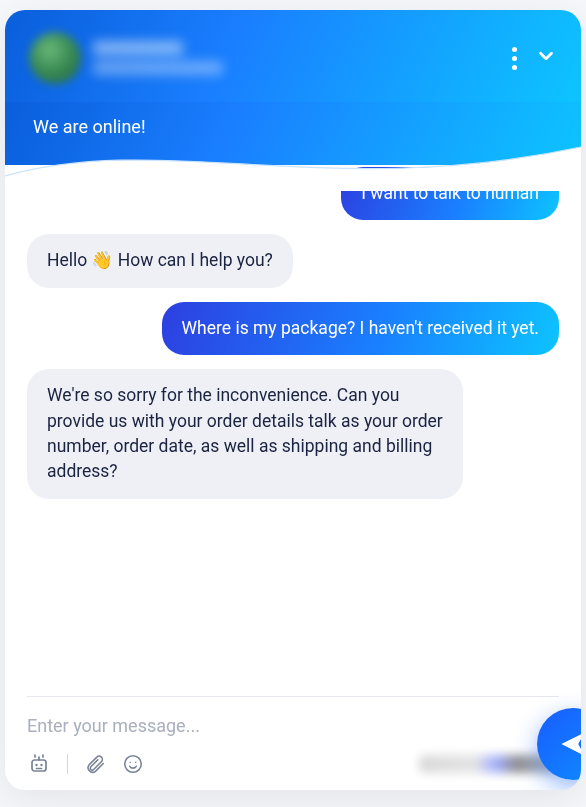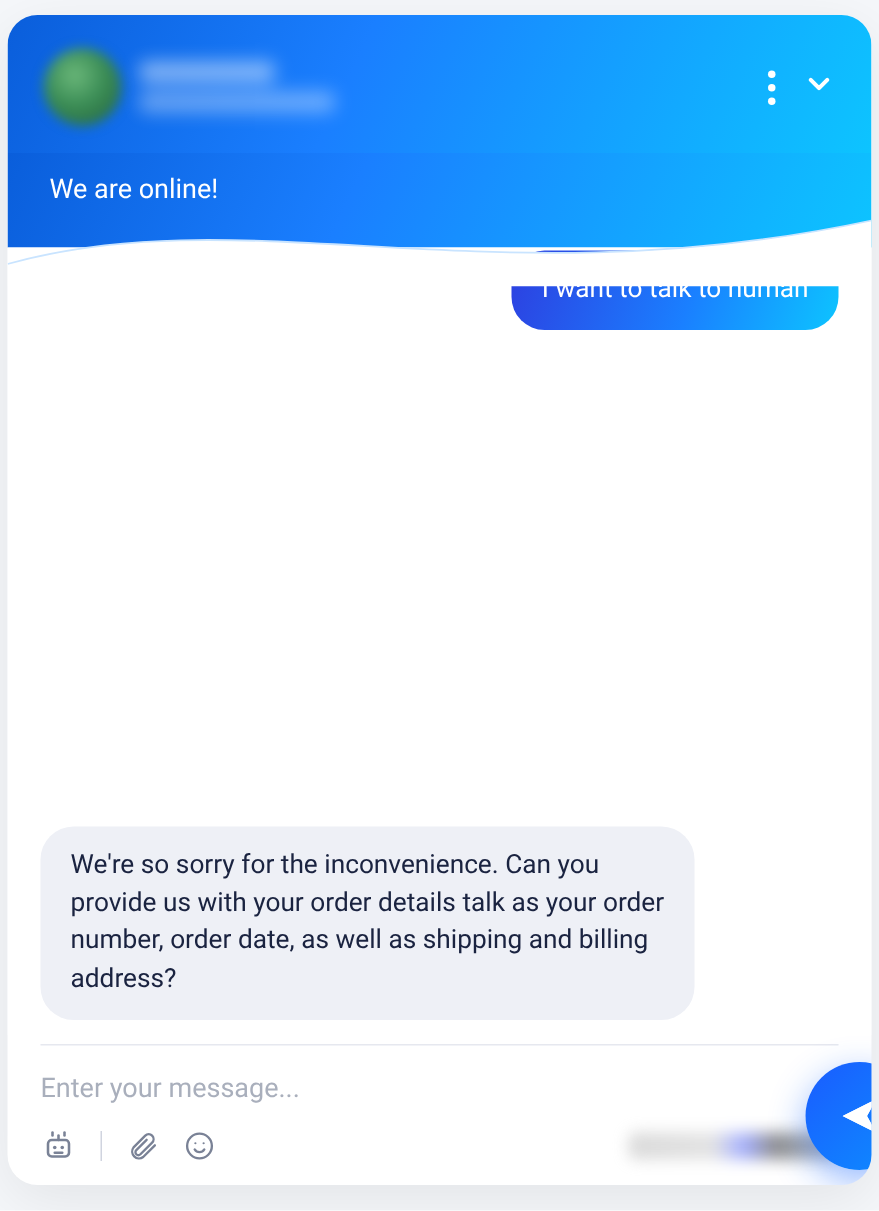--- a/index.html
+++ b/index.html
@@ -107,21 +107,20 @@
     .messages {
       flex: 1;
       padding: 8px 22px 10px 22px;
       display: flex;
       flex-direction: column;
       gap: 14px;
       overflow-y: auto;
       background: #fff;
       position: relative;
       z-index: 1;
-      justify-content: space-between;
     }
     .msg {
       border-radius: 22px;
       padding: 14px 20px;
       font-size: 17.5px;
       line-height: 1.45;
       max-width: 82%;
       word-wrap: break-word;
     }
     .msg-user {
@@ -238,20 +237,22 @@
 
   <div class="wave-container">
     <svg class="wave" viewBox="0 0 500 50" preserveAspectRatio="none">
       <path d="M0,35 C140,-10 280,60 500,6 L500,50 L0,50 Z" fill="#ffffff"></path>
       <path d="M0,35 C140,-10 280,60 500,6" fill="none" stroke="#c9e4ff" stroke-width="1.2"></path>
     </svg>
   </div>
 
   <div class="messages">
     <div class="msg msg-user msg-0">I want to talk to human</div>
+    <div class="msg msg-agent">Hello 👋 How can I help you?</div>
+    <div class="msg msg-user">Where is my package? I haven't received it yet.</div>
     <div class="msg msg-agent">We're so sorry for the inconvenience. Can you provide us with your order details talk as your order number, order date, as well as shipping and billing address?</div>
   </div>
 
   <div class="divider"></div>
 
   <div class="composer">
     <div class="input-wrap">
       <input type="text" class="message-input" placeholder="Enter your message..." style="">
     </div>
     <div class="composer-toolbar">

